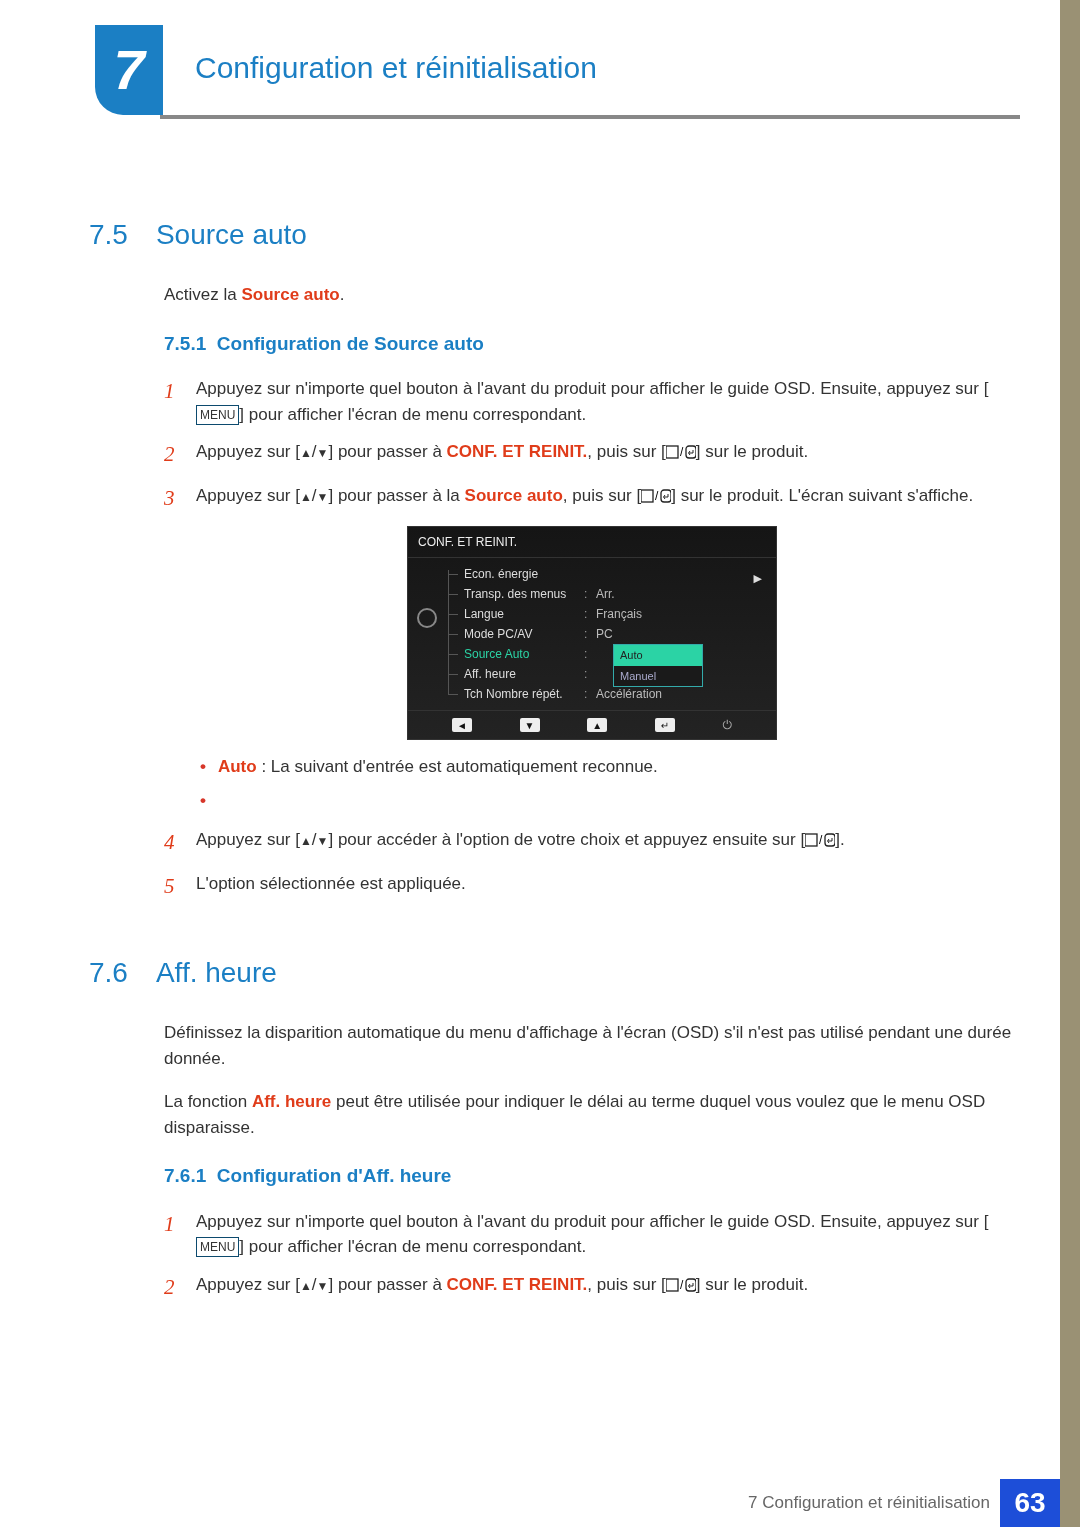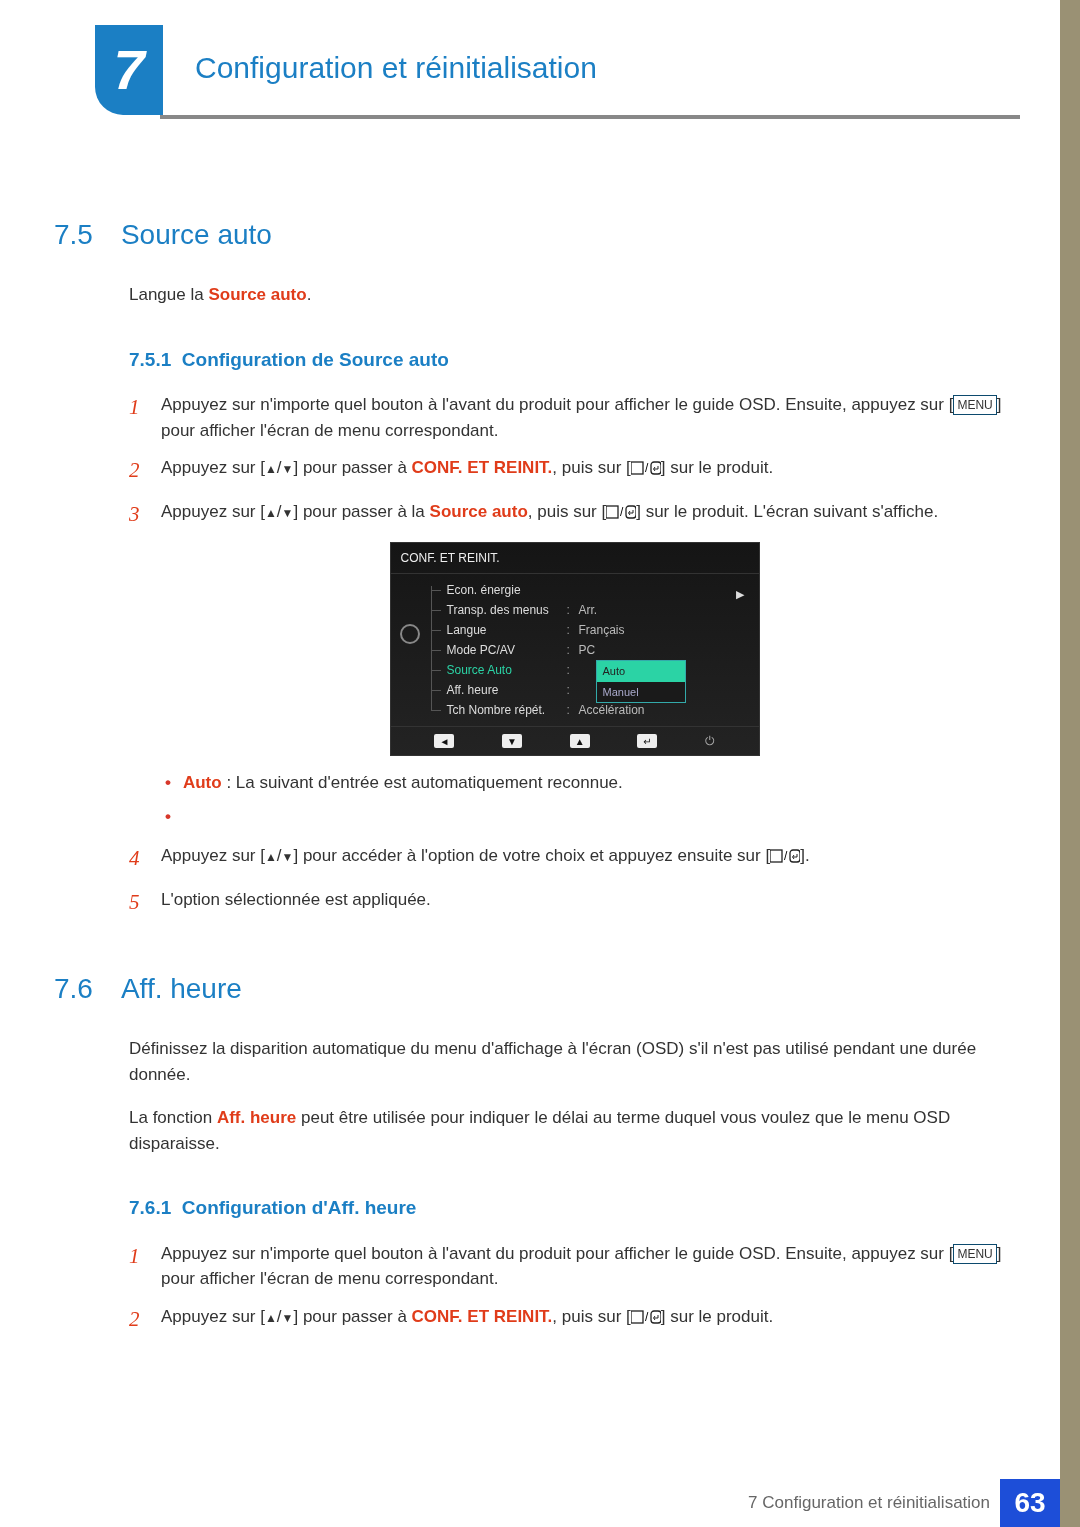--- a/index.html
+++ b/index.html
@@ -55,21 +55,21 @@
   .hr1 {
     position: absolute;
     left: 160px;
     top: 115px;
     right: 60px;
     border-top: 2px solid #888;
     border-bottom: 2px solid #888;
     height: 4px;
   }
   .content {
-    padding: 30px 60px 0 54px;
+    padding: 30px 60px 0 89px;
   }
   .sec-head {
     display: flex;
     gap: 28px;
     margin-top: 34px;
     margin-bottom: 26px;
     align-items: baseline;
   }
   .sec-num {
     color: #1b7fc4;
@@ -83,21 +83,21 @@
     margin-left: 75px;
   }
   .para {
     margin-bottom: 18px;
   }
   .red-bold { color: #e03c1a; font-weight: bold; }
   .subsec {
     color: #1b7fc4;
     font-size: 19px;
     font-weight: bold;
-    margin-top: 38px;
+    margin-top: 22px;
     margin-bottom: 18px;
   }
   .step {
     display: flex;
     gap: 14px;
     margin-bottom: 12px;
   }
   .step-num {
     color: #e03c1a;
     font-style: italic;
@@ -269,21 +269,21 @@
 
 <div class="content">
 
   <div class="sec-head">
     <div class="sec-num">7.5</div>
     <div class="sec-title">Source auto</div>
   </div>
 
   <div class="indent">
     <p class="para">
-      <span>Langue la </span><span class="red-bold">Source auto</span><span>.</span>
+      <span>Activez la </span><span class="red-bold">Source auto</span><span>.</span>
     </p>
 
     <div class="subsec">
       <span>7.5.1</span>&nbsp;&nbsp;<span>Configuration de Source auto</span>
     </div>
 
     <div class="step">
       <div class="step-num">1</div>
       <div class="step-text">
         <span>Appuyez sur n'importe quel bouton à l'avant du produit pour afficher le guide OSD. Ensuite, appuyez sur [</span><span class="menu-box">MENU</span><span>] pour afficher l'écran de menu correspondant.</span>

